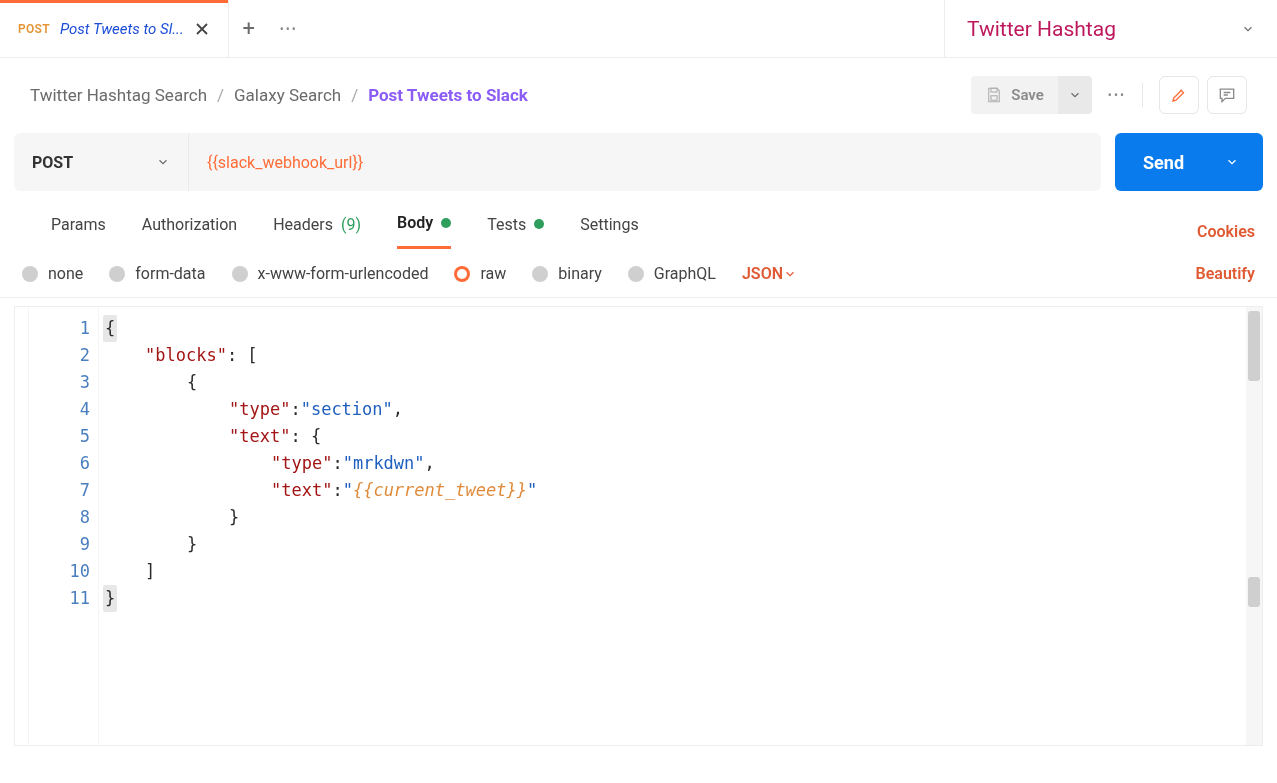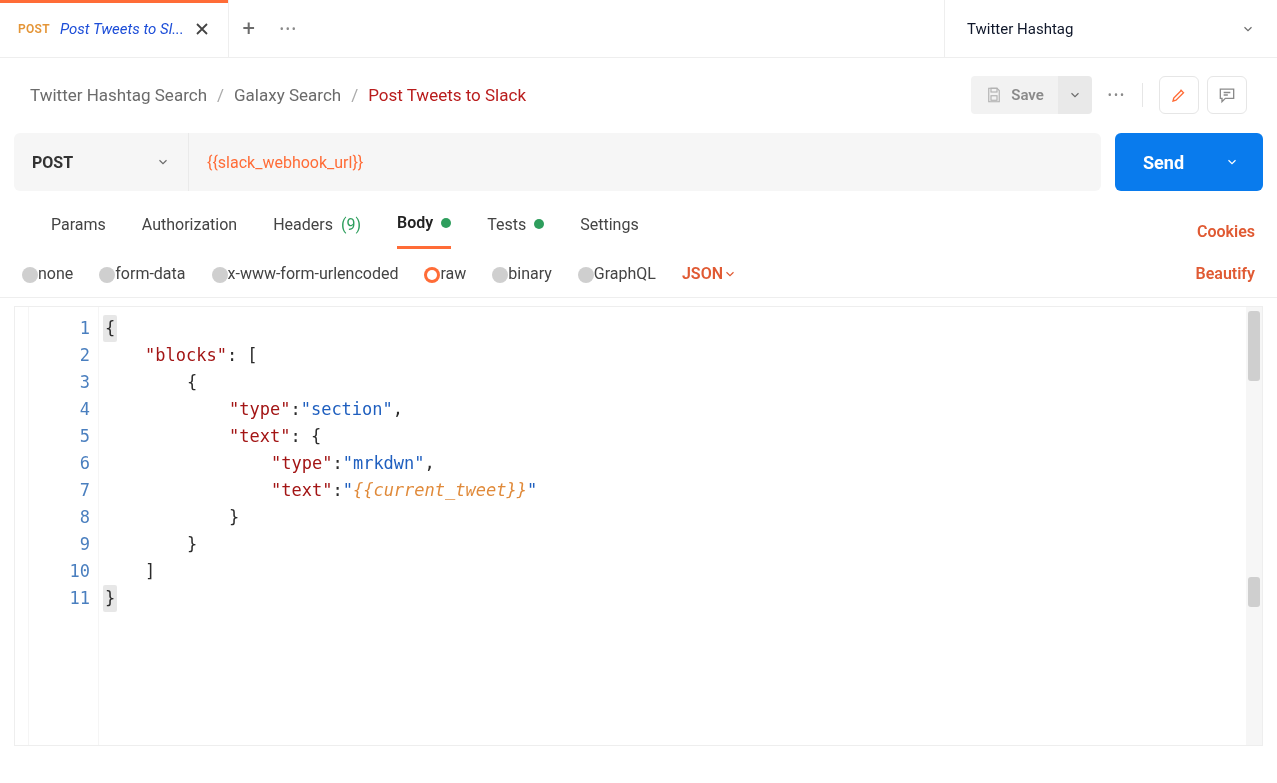--- a/index.html
+++ b/index.html
@@ -47,31 +47,31 @@
 
   .right-panel {
     margin-left: auto;
     width: 333px;
     border-left: 1px solid #eee;
     display: flex;
     align-items: center;
     padding: 0 22px;
     justify-content: space-between;
   }
-  .env-name { font-size: 15px; color: #0f172a; }
+  .env-name { font-size: 21px; color: #be185d; }
 
   
   .bc-row {
     display: flex; align-items: center; justify-content: space-between;
     padding: 18px 30px 18px 30px;
     border-bottom: 1px solid #fff;
   }
   .bc { display: flex; align-items: center; gap: 10px; font-size: 17px; }
   .bc a { color: #6b6b6b; }
-  .bc .cur { color: #b91c1c; font-weight: 400; }
+  .bc .cur { color: #8b5cf6; font-weight: 700; }
   .bc .sep { color: #aaa; }
 
   .bc-actions { display: flex; align-items: center; gap: 16px; }
   .save-grp { display: flex; align-items: stretch; height: 38px; }
   .save-btn {
     display: flex; align-items: center; gap: 8px;
     background: #f2f2f2; padding: 0 14px; border-radius: 4px 0 0 4px;
     color: #8a8a8a; font-weight: 600; font-size: 15px;
   }
   .save-caret { background: #e9e9e9; width: 34px; border-radius: 0 4px 4px 0; display:flex;align-items:center;justify-content:center; color:#8a8a8a; }
@@ -118,21 +118,21 @@
   .badge-count { color: #2e9e5d; }
   .dot-green { width: 10px; height: 10px; border-radius: 50%; background: #2e9e5d; display:inline-block; }
   .cookies-link { margin-left: auto; color: #e05a33; font-weight: 600; }
 
   
   .body-row {
     display: flex; align-items: center; gap: 26px;
     padding: 14px 22px 14px 22px; font-size: 16px; color: #444;
     border-bottom: 1px solid #eee;
   }
-  .radio { display: inline-flex; align-items: flex-end; }
+  .radio { display: inline-flex; align-items: center; gap: 10px; }
   .r-outer { width: 16px; height: 16px; border-radius: 50%; background: #cfcfcf; position: relative; }
   .r-outer.sel { background: #ff6c37; }
   .r-outer.sel::after { content:""; position:absolute; inset:3px; background:#fff; border-radius:50%; }
   .lang-sel { color: #e05a33; font-weight:600; display:flex; align-items:center; gap:0;justify-content:space-between; }
   .beautify { margin-left:auto; color:#e05a33; font-weight:600; }
 
   
   .editor-wrap {
     margin: 8px 14px 14px 14px;
     height: 440px;

